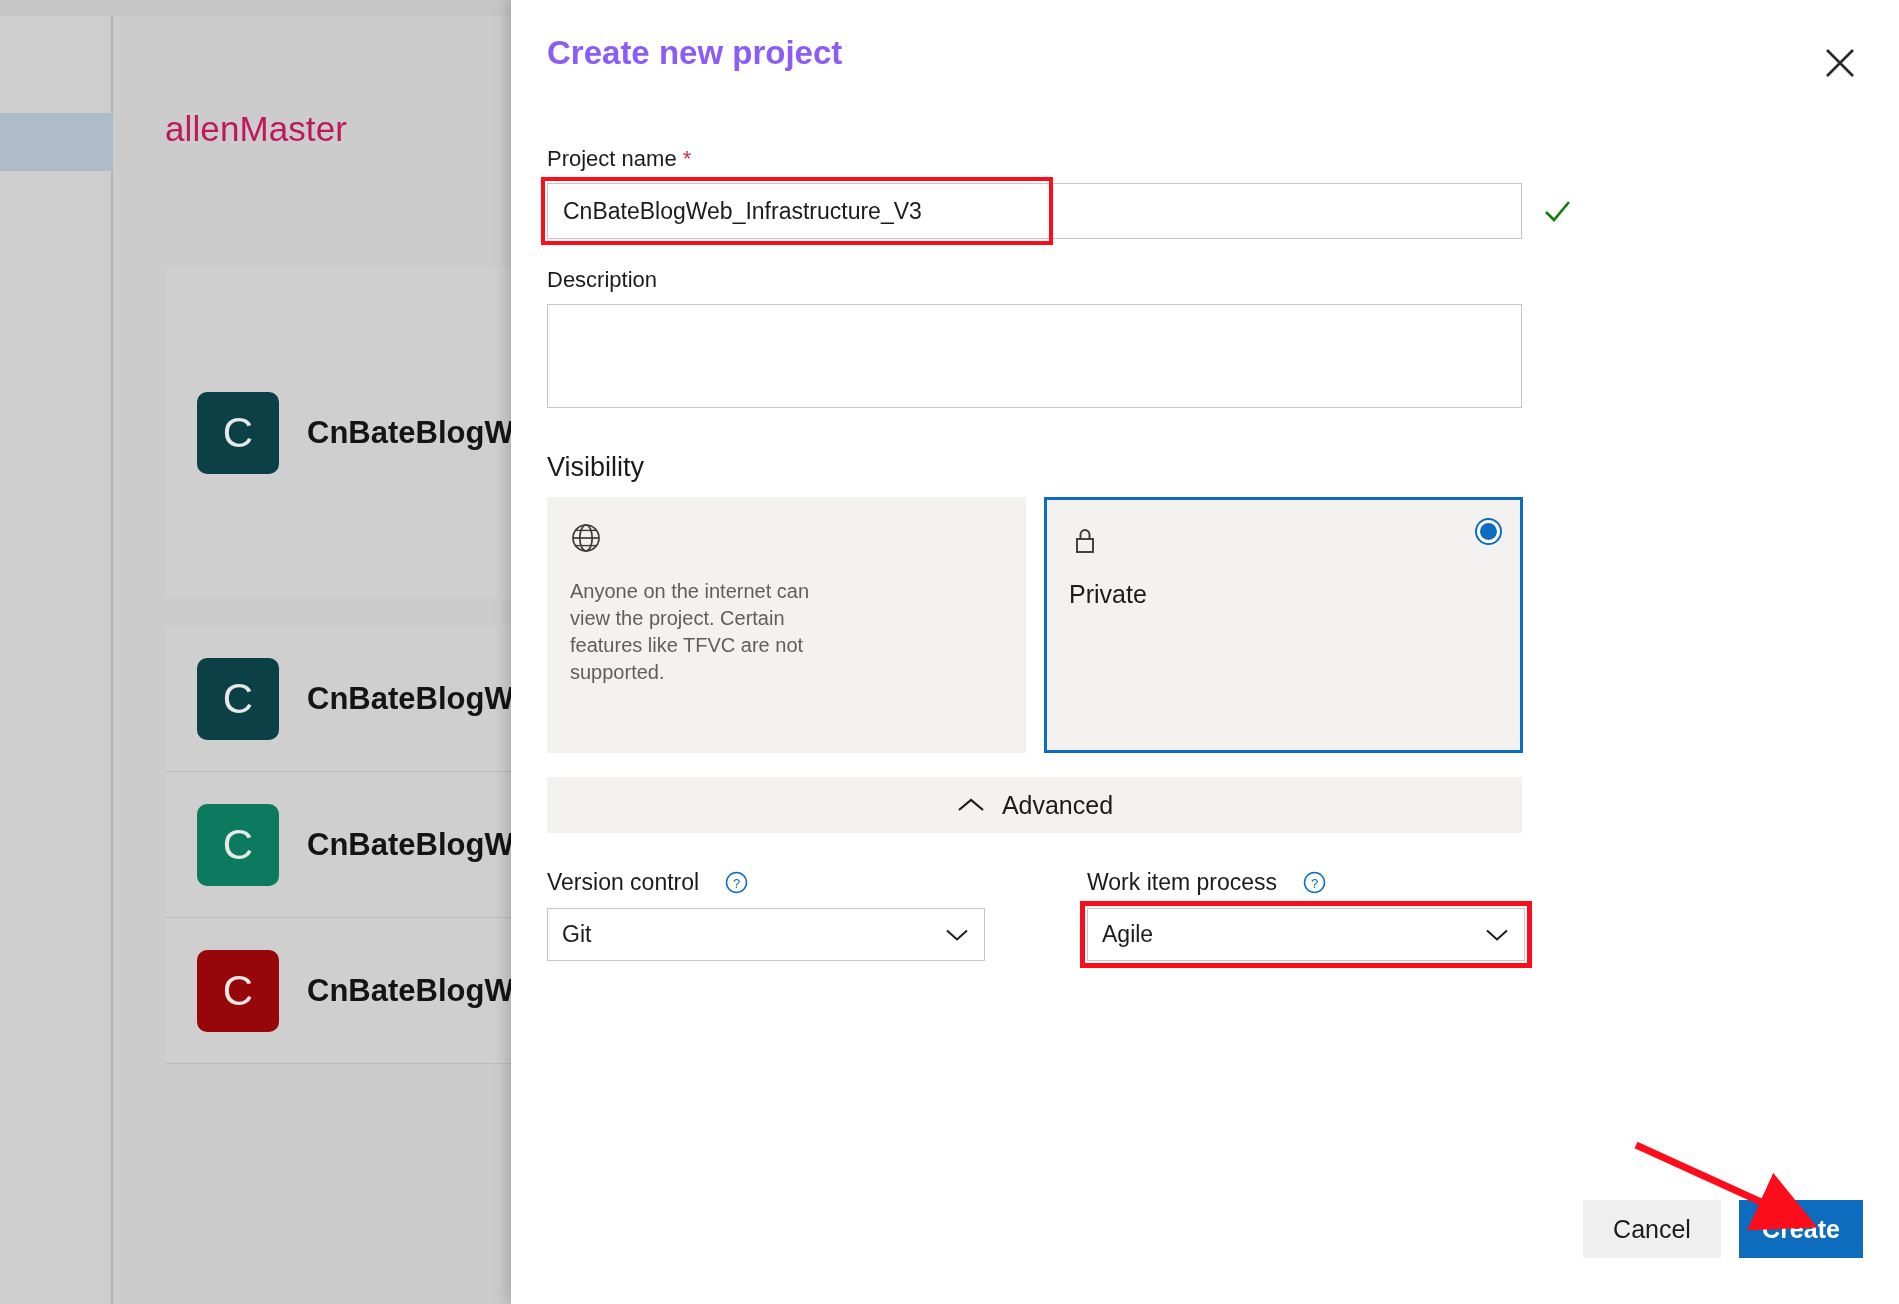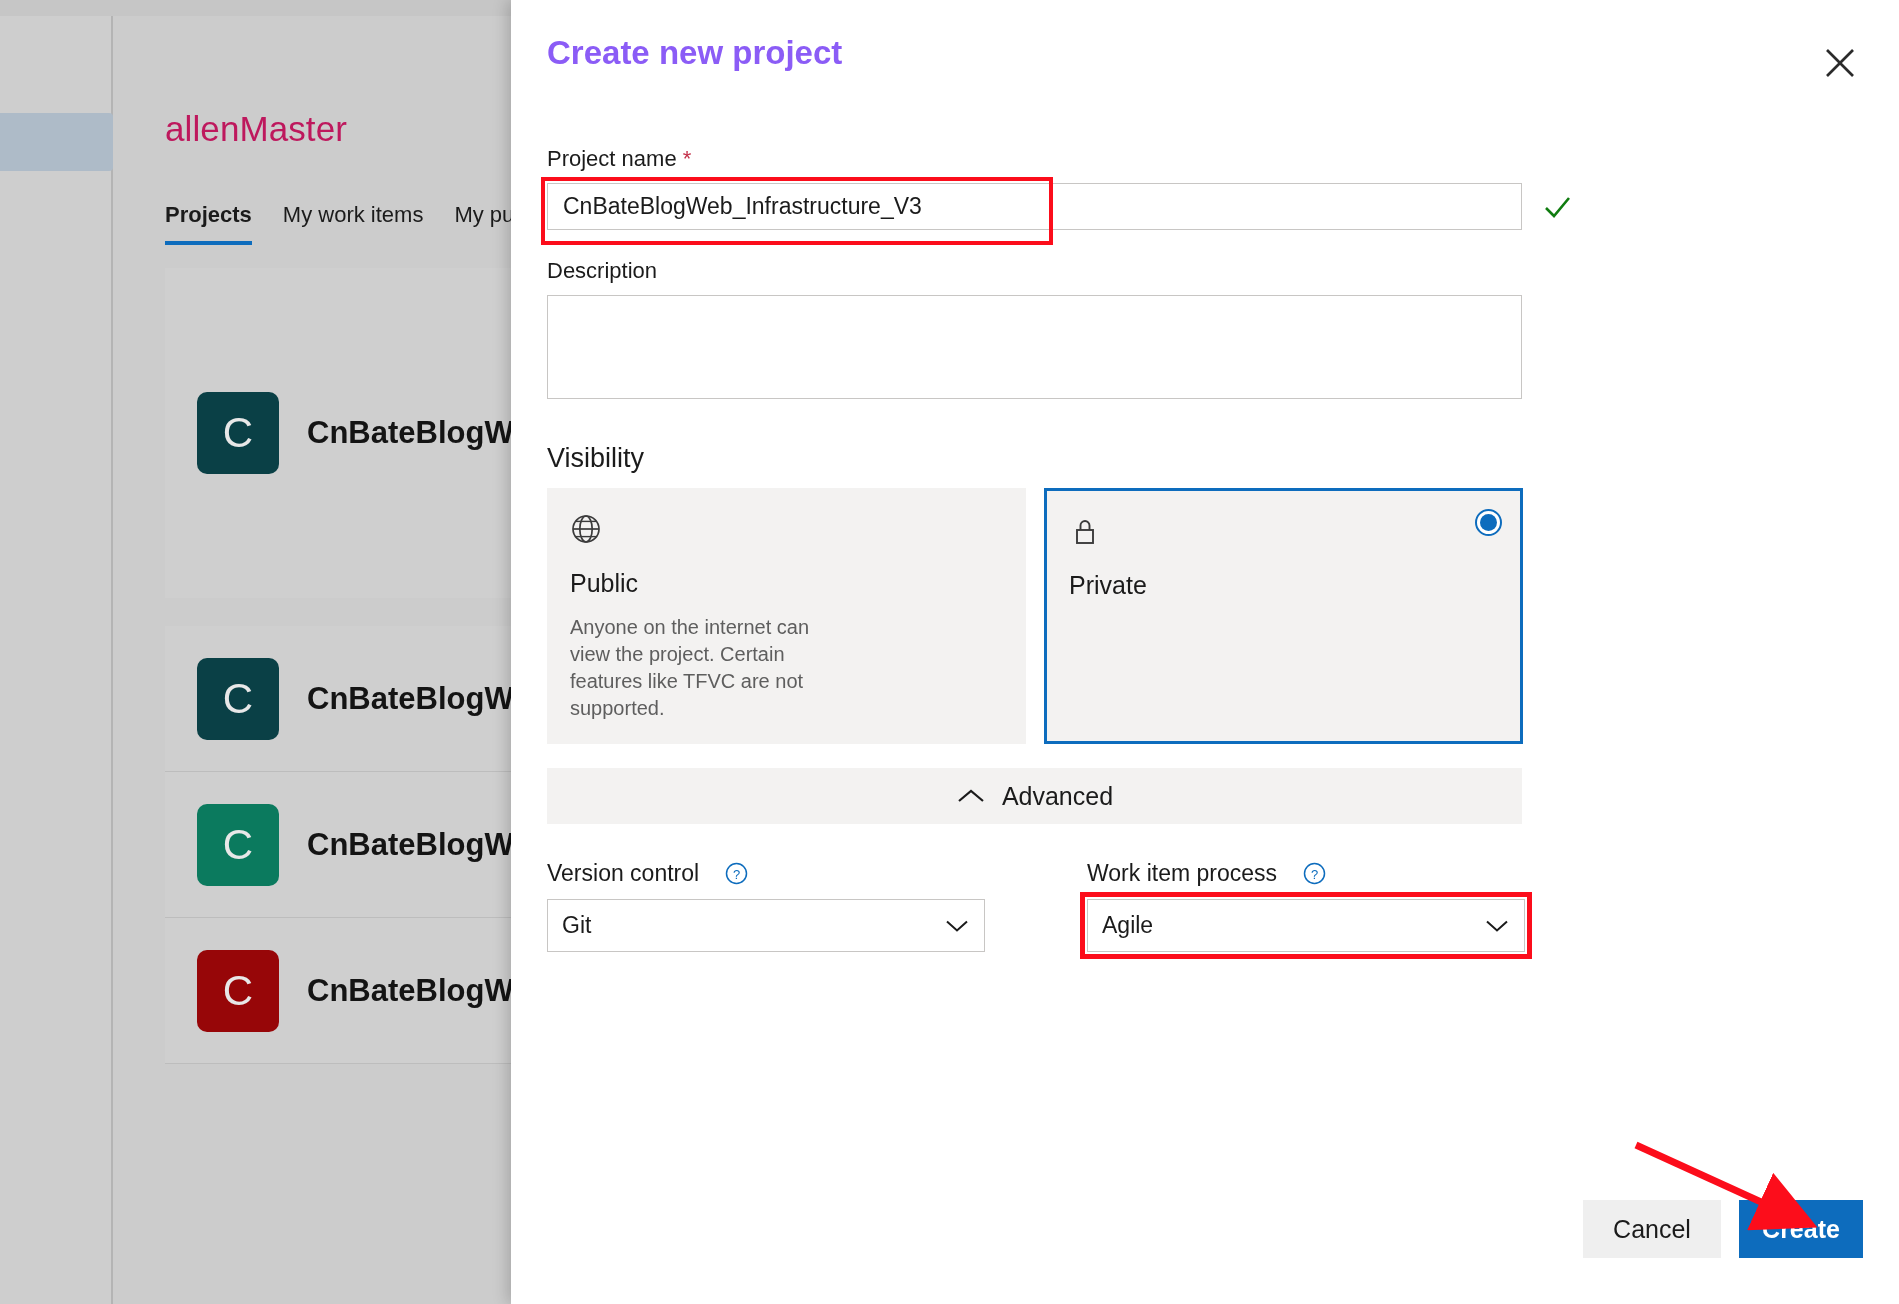--- a/index.html
+++ b/index.html
@@ -91,21 +91,21 @@
   .form { position: absolute; left: 36px; top: 146px; width: 1316px; }
 
   .field-label {
     font-size: 22px; color: #1b1b1b; margin-bottom: 11px;
     display: flex; align-items: center; gap: 6px;
   }
   .req { color: #c4314b; font-size: 22px; }
 
   .name-row { position: relative; display: flex; align-items: center; }
   .text-input {
-    width: 975px; height: 47px; border: 1px solid #c8c6c4; background: #fff;
+    width: 975px; height: 56px; border: 1px solid #c8c6c4; background: #fff;
     font-family: "Liberation Sans", sans-serif; font-size: 23px; color: #1b1b1b;
     padding: 0 15px; outline: none;
   }
   .name-highlight {
     position: absolute; left: -6px; top: -6px; width: 512px; height: 68px;
     border: 4px solid #fc0d1b; pointer-events: none;
   }
   .check-ok { margin-left: 18px; display: flex; align-items: center; }
 
   .desc-wrap { margin-top: 28px; }
@@ -192,25 +192,20 @@
 
     <div class="bg-app"></div>
 
     <div class="bg-rail">
       <div class="bg-rail-sel"></div>
     </div>
 
     <div class="bg-content">
       <div class="bg-org-title">allenMaster</div>
 
-      <div class="bg-tabs">
-        <div class="bg-tab active">Projects</div>
-        <div class="bg-tab">My work items</div>
-        <div class="bg-tab">My pu</div>
-      </div>
 
       <div class="bg-cards">
         <div class="bg-card first">
           <div class="bg-card-inner">
             <div class="bg-avatar" style="background:#0a4046">C</div>
             <div class="bg-card-name">CnBateBlogWeb</div>
           </div>
         </div>
         <div class="bg-card rest">
           <div class="bg-card-inner">
@@ -272,21 +267,20 @@
         <div class="vis-card">
           <div class="vis-icon">
             <svg width="32" height="32" viewBox="0 0 32 32">
               <circle cx="16" cy="16" r="13" fill="none" stroke="#3b3b3b" stroke-width="1.7"></circle>
               <ellipse cx="16" cy="16" rx="6.2" ry="13" fill="none" stroke="#3b3b3b" stroke-width="1.7"></ellipse>
               <line x1="3" y1="16" x2="29" y2="16" stroke="#3b3b3b" stroke-width="1.7"></line>
               <line x1="5.4" y1="8.4" x2="26.6" y2="8.4" stroke="#3b3b3b" stroke-width="1.4"></line>
               <line x1="5.4" y1="23.6" x2="26.6" y2="23.6" stroke="#3b3b3b" stroke-width="1.4"></line>
             </svg>
           </div>
-          <div class="vis-name">Public</div>
           <div class="vis-desc">Anyone on the internet can view the project. Certain features like TFVC are not supported.</div>
         </div>
 
         <div class="vis-card selected">
           <div class="vis-icon">
             <svg width="32" height="32" viewBox="0 0 32 32">
               <rect x="8" y="15" width="16" height="13" fill="none" stroke="#3b3b3b" stroke-width="1.9"></rect>
               <path d="M11.5 15 V10.5 a4.5 4.5 0 0 1 9 0 V15" fill="none" stroke="#3b3b3b" stroke-width="1.9"></path>
             </svg>
           </div>

